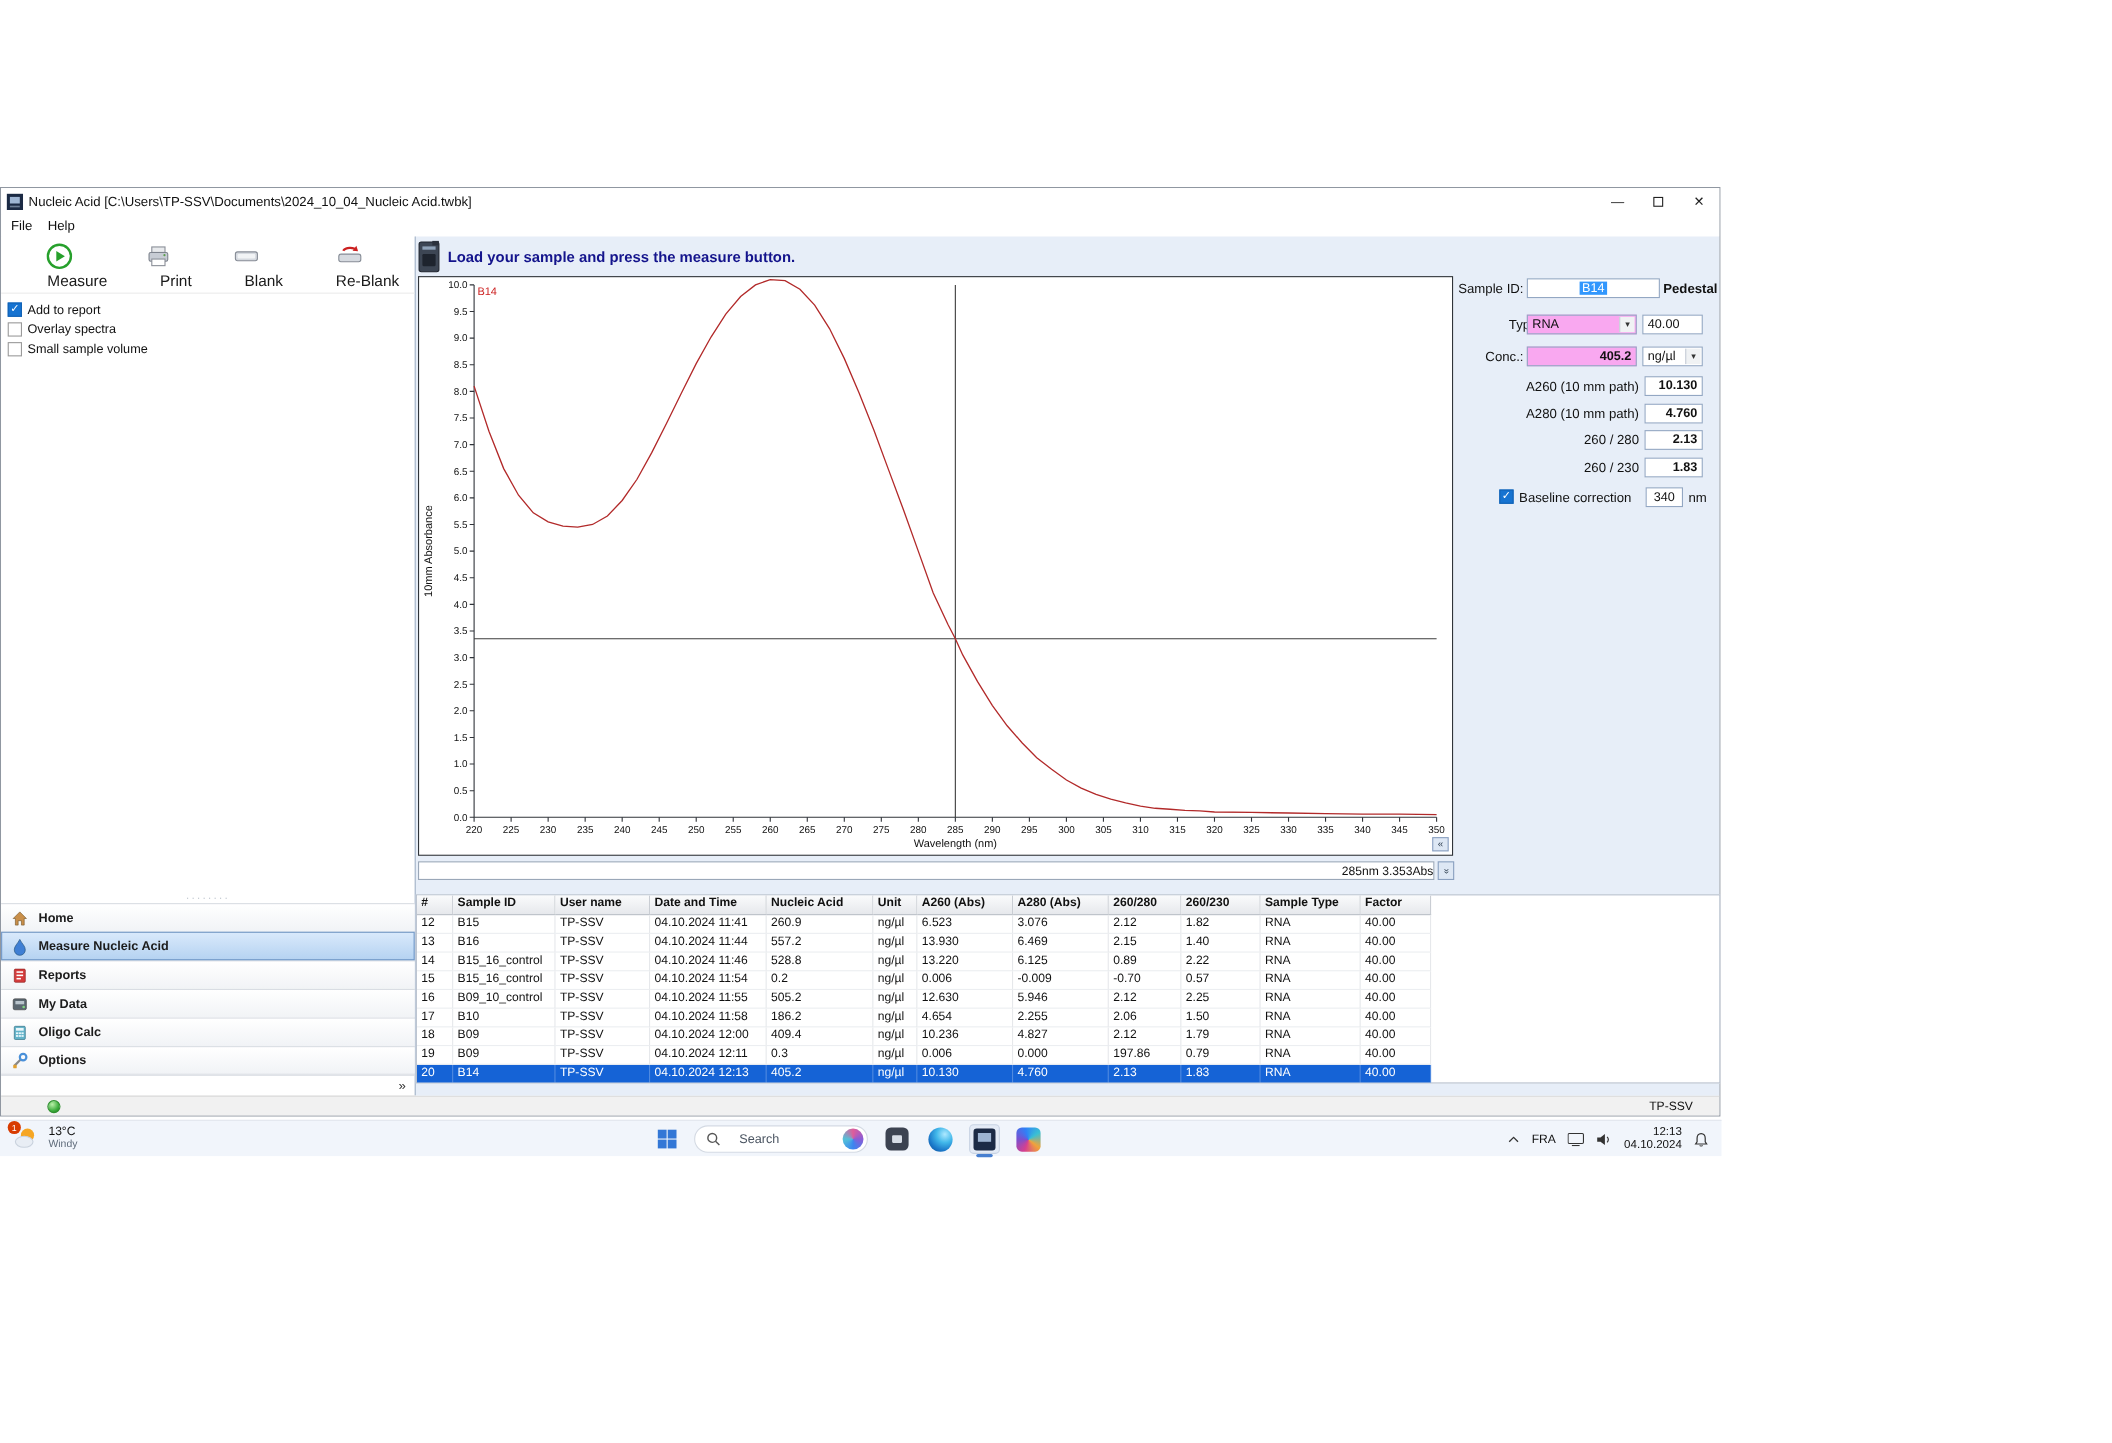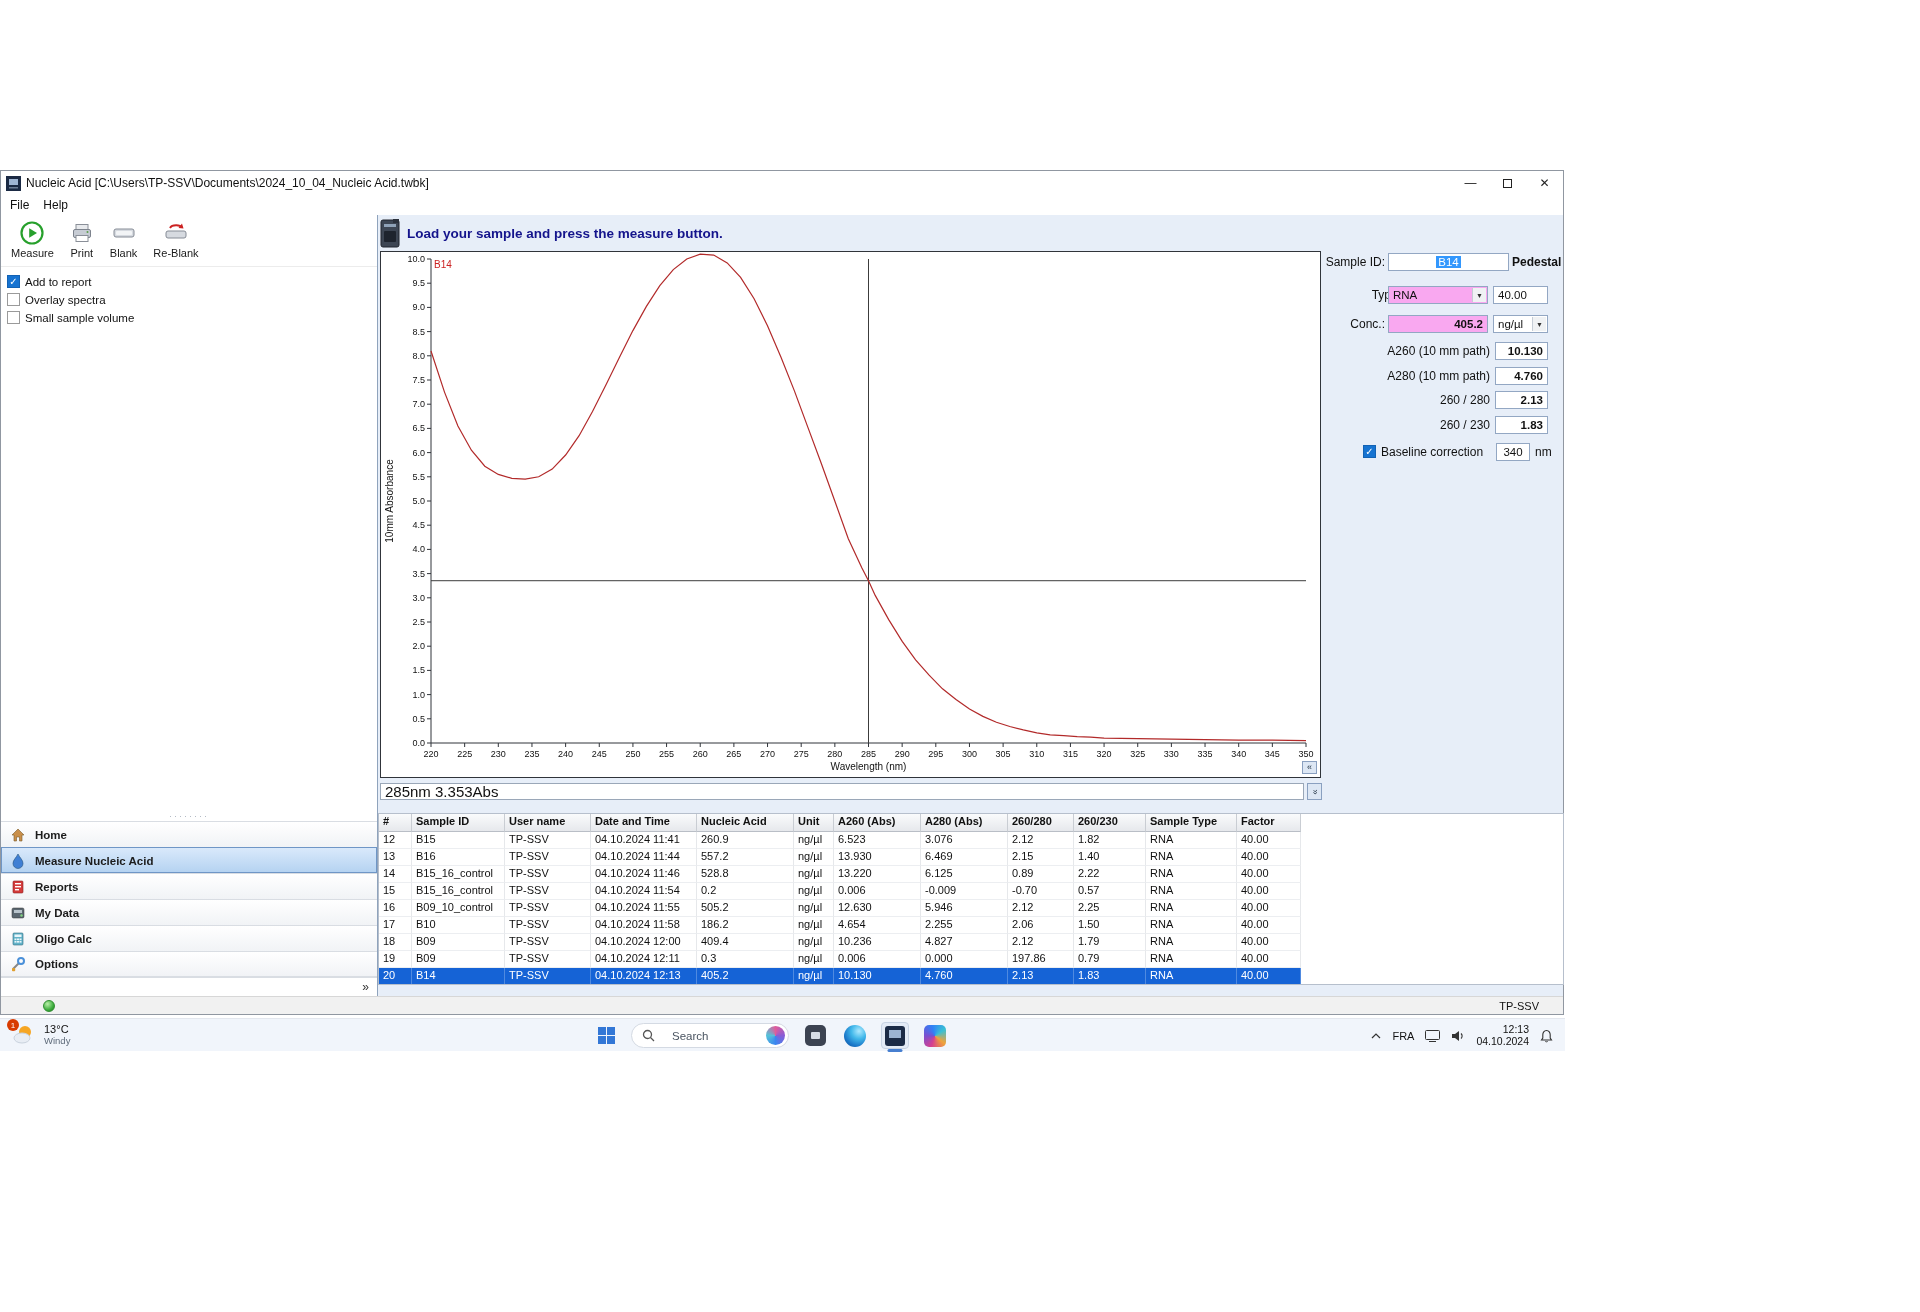--- a/index.html
+++ b/index.html
@@ -19,21 +19,21 @@
   .menubar{height:20px;flex:none;display:flex;align-items:center;padding-left:2px;background:#fff;}
   .menu-item{font-size:12px;padding:2px 7px;}
 
   .main{flex:1;display:flex;min-height:0;}
 
   
   .left-panel{width:377px;flex:none;border-right:1px solid #8fa3bc;display:flex;flex-direction:column;background:#fff;}
   .toolbar{height:52px;flex:none;display:flex;align-items:flex-start;gap:16px;padding:4px 0 0 10px;border-bottom:1px solid #ececec;}
   .tool-btn{display:flex;flex-direction:column;align-items:center;gap:1px;}
   .tool-icon{height:27px;display:flex;align-items:center;}
-  .tool-label{font-size:11px;color:#1a1a1a;}
+  .tool-label{font-size:14px;color:#1a1a1a;margin-left:32px;}
   .checkbox-group{padding:7px 0 0 6px;display:flex;flex-direction:column;gap:3px;flex:none;}
   .cbx-row{display:flex;align-items:center;gap:5px;height:15px;}
   .cbx{width:13px;height:13px;border:1px solid #9a9a9a;background:#fff;flex:none;display:flex;align-items:center;justify-content:center;font-size:10px;line-height:1;color:#fff;}
   .cbx.checked{background:#1673d1;border-color:#1262b4;}
   .cbx-label{font-size:11.5px;}
   .left-spacer{flex:1;}
   .splitter{height:10px;flex:none;display:flex;align-items:center;justify-content:center;color:#a9b2bd;font-size:9px;letter-spacing:2px;line-height:0;}
   .nav-item{height:26px;display:flex;align-items:center;gap:8px;padding-left:9px;font-size:11.5px;font-weight:bold;color:#1c1c1c;
             background:linear-gradient(#ffffff,#f1f3f6);border-top:1px solid #d9dde3;}
   .nav-item:last-child{border-bottom:1px solid #d9dde3;}
@@ -47,21 +47,21 @@
   .status-user{margin-left:auto;margin-right:24px;}
 
   
   .right-panel{flex:1;position:relative;background:#e7eef8;min-width:0;}
   .instruction-bar{position:absolute;left:0;top:0;right:0;height:36px;display:flex;align-items:center;gap:7px;padding-left:2px;}
   .instr-text{font-size:13.5px;font-weight:bold;}
   .chart-box{position:absolute;left:2px;top:36px;width:941px;height:527px;background:#fff;border:1px solid #30343a;}
   .chart-box svg{position:absolute;left:0;top:0;}
   svg text{font-family:"Liberation Sans", sans-serif;}
   .chart-collapse{position:absolute;right:3px;bottom:3px;width:15px;height:13px;font-size:9px;line-height:11px;text-align:center;color:#234;background:#dde7f4;border:1px solid #8aa0c0;}
-  .readout-bar{position:absolute;left:2px;top:568px;width:924px;height:17px;background:#fff;border:1px solid #9aa7b8;font-size:15px;display:flex;align-items:center;padding-left:4px;}
+  .readout-bar{position:absolute;left:2px;top:568px;width:924px;height:17px;background:#fff;border:1px solid #9aa7b8;font-size:11px;display:flex;align-items:center;padding-left:4px;justify-content:flex-end;}
   .readout-expand{position:absolute;left:929px;top:568px;width:15px;height:17px;background:#dde7f4;border:1px solid #8aa0c0;display:flex;align-items:center;justify-content:center;font-size:9px;color:#234;}
   .readout-expand span{transform:rotate(-90deg);display:block;}
 
   .results-table{position:absolute;left:0;top:598px;width:1186px;height:172px;background:#fff;border:1px solid #b6bfcc;overflow:hidden;}
   .trow{display:grid;width:922px;height:17px;}
   .trow.thead{height:18px;}
   .tcell{font-size:11px;padding:1px 4px 0 4px;border-right:1px solid #e6e8eb;border-bottom:1px solid #eceef1;white-space:nowrap;overflow:hidden;}
   .thead .tcell{background:linear-gradient(#fafbfc,#e6e8ec);border-right:1px solid #c9cdd3;border-bottom:1px solid #b9bec6;font-weight:bold;}
   .trow.selected .tcell{color:#fff;border-right-color:rgba(255,255,255,.25);border-bottom-color:transparent;}
 

